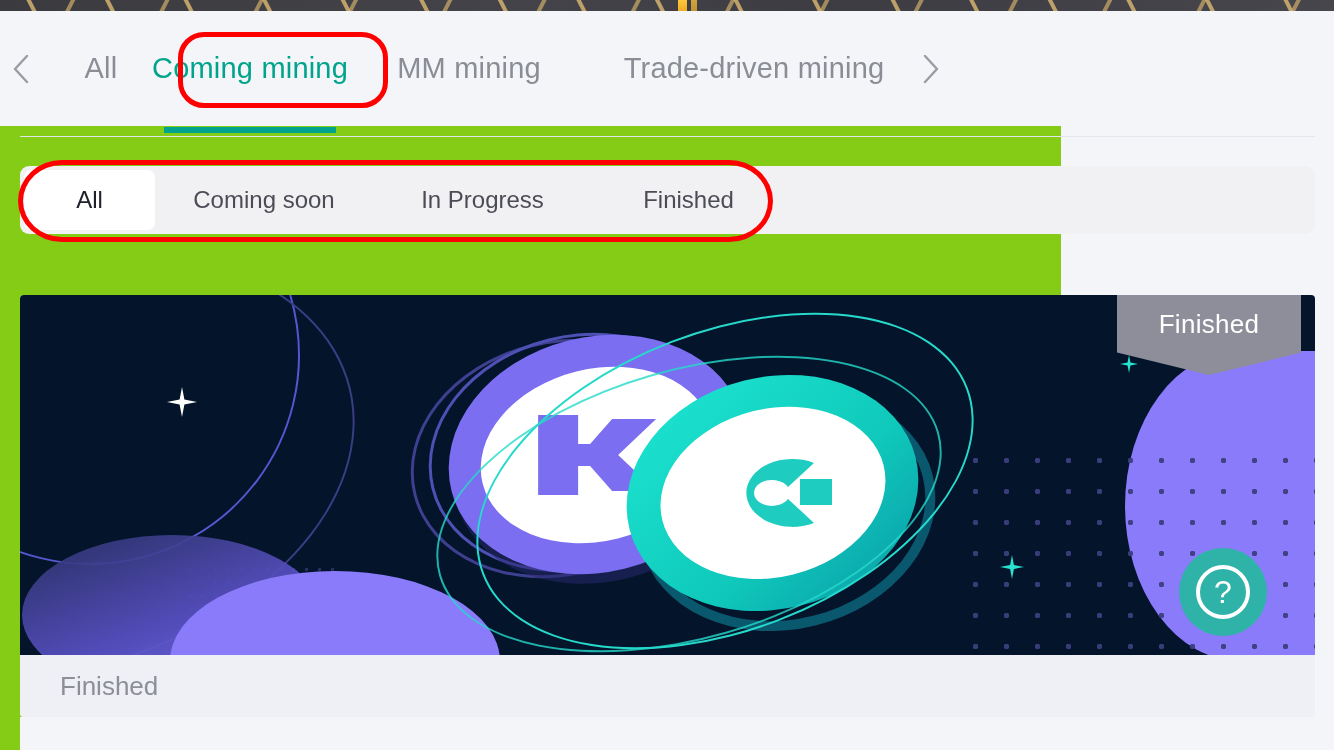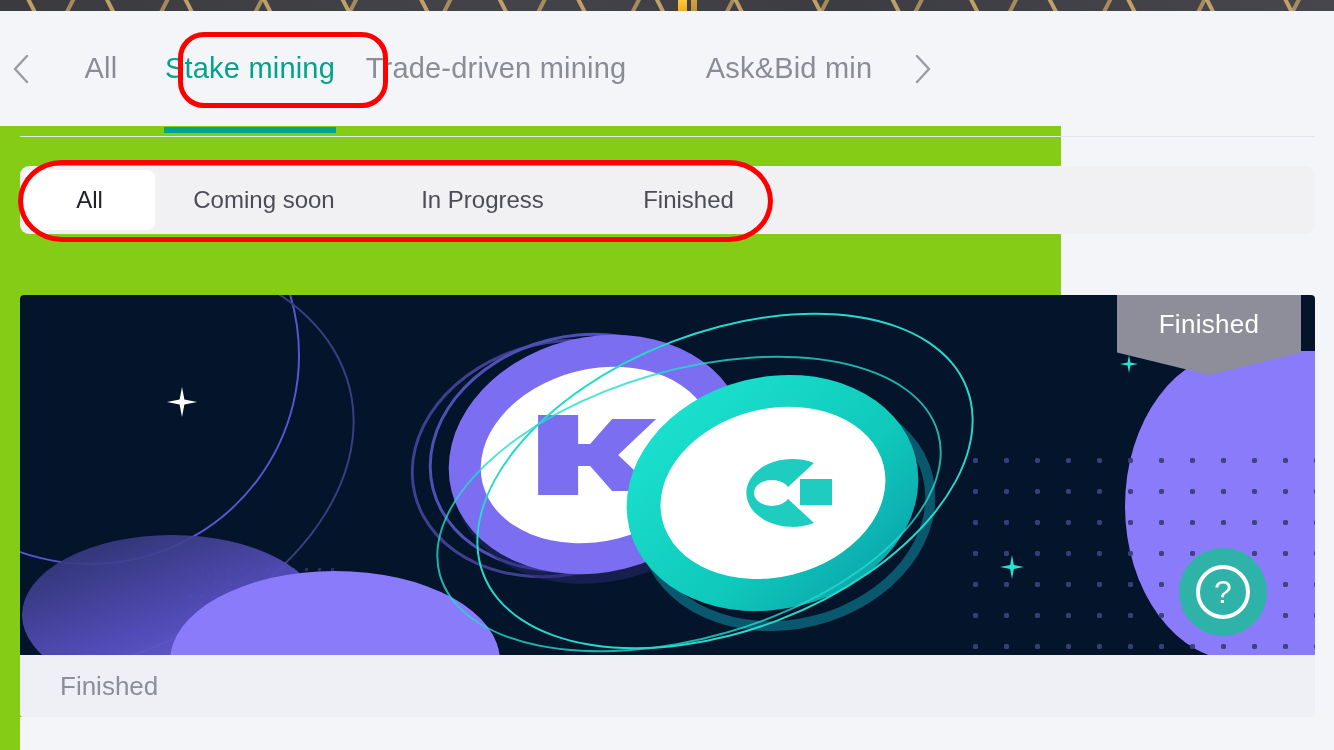--- a/index.html
+++ b/index.html
@@ -410,32 +410,32 @@
         <svg width="18" height="30" viewBox="0 0 18 30" fill="none" aria-hidden="true">
           <path d="M15 2 L3 15 L15 28" stroke="#9a9ba3" stroke-width="2.4" stroke-linecap="round" stroke-linejoin="round"></path>
         </svg>
       </div>
 
       <div class="tab t-all">
         <span>All</span>
       </div>
 
       <div class="tab t-stake active">
-        <span>Stake mining</span>
+        <span>Coming mining</span>
         <span class="tab-underline"></span>
       </div>
 
+      <div class="tab t-mm">
+        <span>MM mining</span>
+      </div>
 
       <div class="tab t-trade">
         <span>Trade-driven mining</span>
       </div>
 
-      <div class="tab t-ask">
-        <span>Ask&amp;Bid min</span>
-      </div>
 
       <div class="chev">
         <svg width="18" height="30" viewBox="0 0 18 30" fill="none" aria-hidden="true">
           <path d="M3 2 L15 15 L3 28" stroke="#9a9ba3" stroke-width="2.4" stroke-linecap="round" stroke-linejoin="round"></path>
         </svg>
       </div>
 
     </div>
     <div class="tabbar-rule"></div>
   </div>

